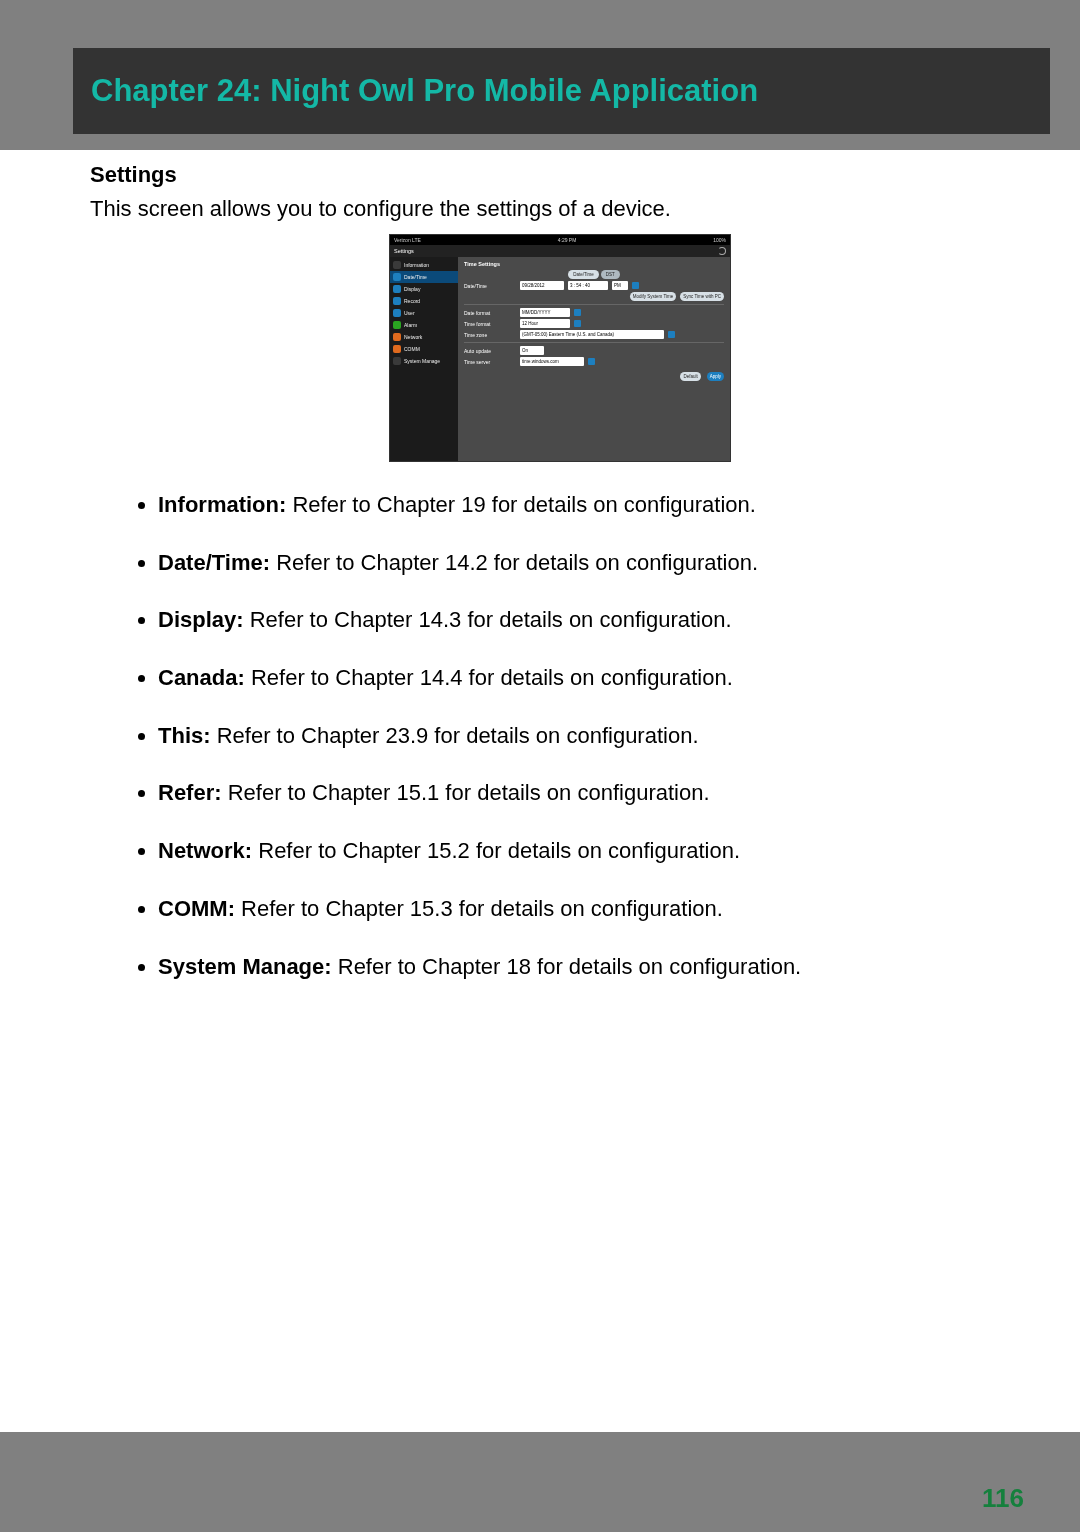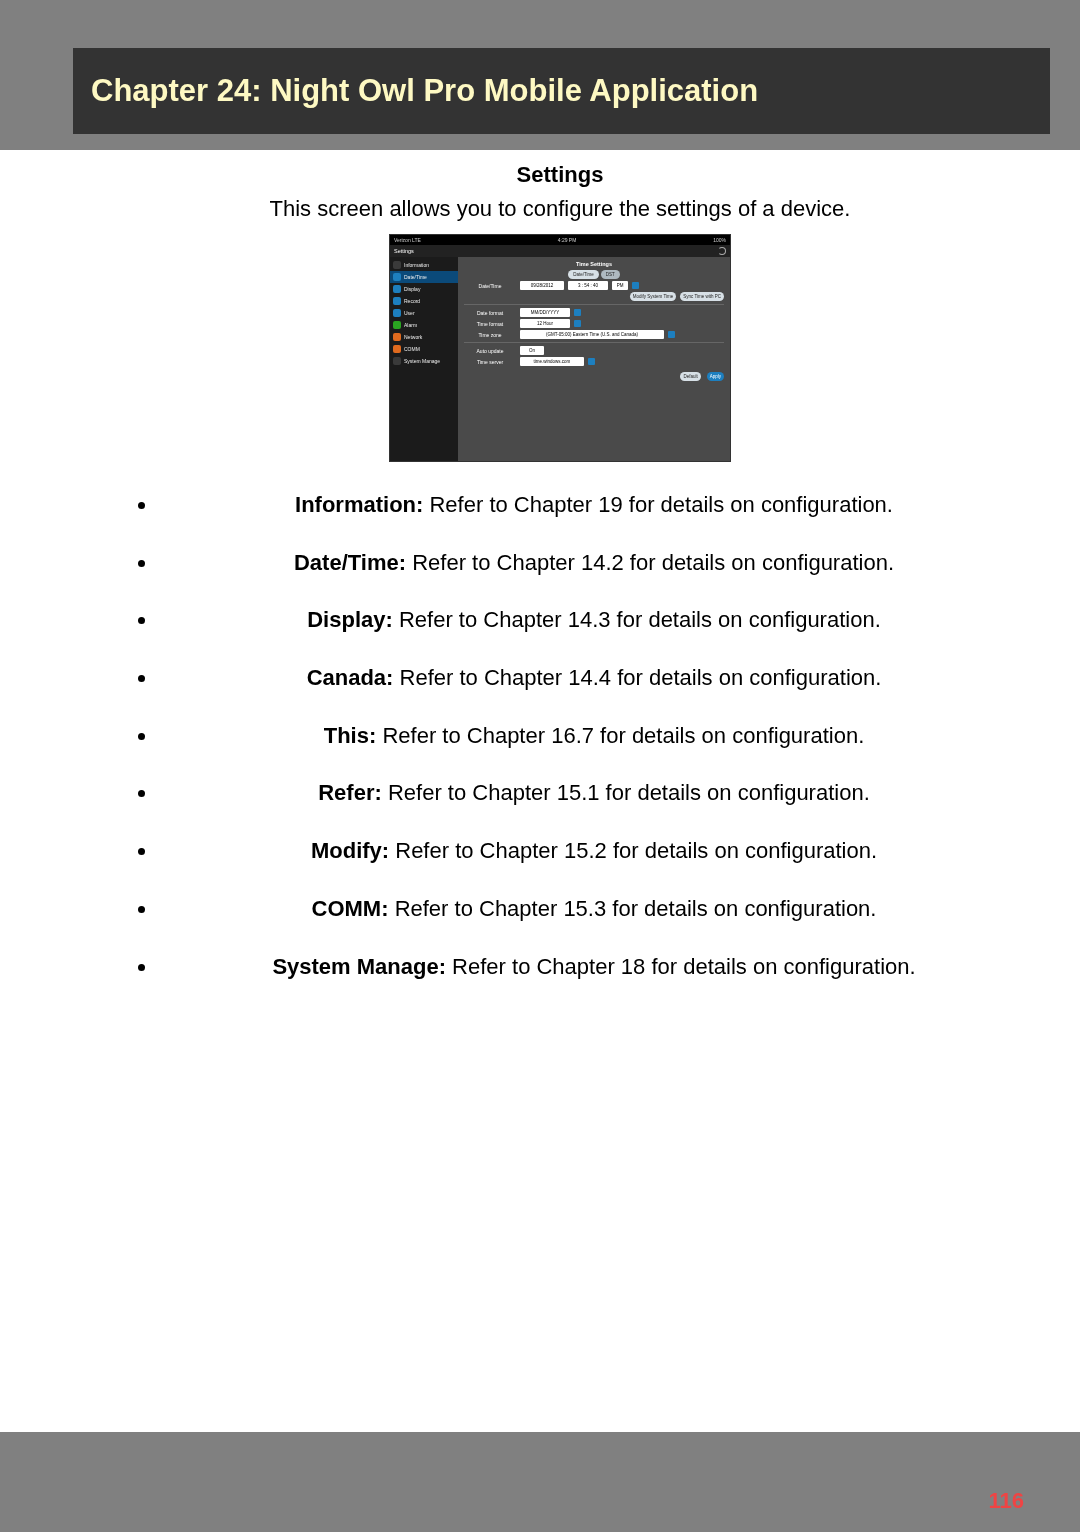--- a/index.html
+++ b/index.html
@@ -31,30 +31,29 @@
     right: 30px;
     height: 86px;
     background: #333333;
     display: flex;
     align-items: center;
     padding-left: 18px;
     box-sizing: border-box;
   }
   .header-inner h1 {
     margin: 0;
-    color: #fef9c3;
+    color: #14b8a6;
     font-size: 31px;
     font-weight: bold;
   }
   .content {
     position: absolute;
     left: 90px;
     right: 50px;
     top: 150px;
-    text-align: center;
   }
   .section-title {
     font-size: 22px;
     font-weight: bold;
     margin-top: 12px;
     margin-bottom: 6px;
   }
   .intro {
     font-size: 22px;
     margin: 8px 0 12px 0;
@@ -197,22 +196,22 @@
     bottom: 0;
     width: 1080px;
     height: 100px;
     background: #808080;
   }
   .page-num {
     position: absolute;
     right: 56px;
     bottom: 18px;
     font-weight: bold;
-    font-size: 22px;
-    color: #ef4444;
+    font-size: 26px;
+    color: #15803d;
   }
 </style>
 </head>
 <body>
 
 <div class="page">
   <div class="header">
     <div class="header-inner">
       <h1>Chapter 24: Night Owl Pro Mobile Application</h1>
     </div>
@@ -322,23 +321,23 @@
           </div>
         </div>
       </div>
     </div>
 
     <ul class="feature-list" id="feature-list">
         <li><span class="bold">Information:</span><span> Refer to Chapter 19 for details on configuration.</span></li>
         <li><span class="bold">Date/Time:</span><span> Refer to Chapter 14.2 for details on configuration.</span></li>
         <li><span class="bold">Display:</span><span> Refer to Chapter 14.3 for details on configuration.</span></li>
         <li><span class="bold">Canada:</span><span> Refer to Chapter 14.4 for details on configuration.</span></li>
-        <li><span class="bold">This:</span><span> Refer to Chapter 16.7 for details on configuration.</span></li>
+        <li><span class="bold">This:</span><span> Refer to Chapter 23.9 for details on configuration.</span></li>
         <li><span class="bold">Refer:</span><span> Refer to Chapter 15.1 for details on configuration.</span></li>
-        <li><span class="bold">Modify:</span><span> Refer to Chapter 15.2 for details on configuration.</span></li>
+        <li><span class="bold">Network:</span><span> Refer to Chapter 15.2 for details on configuration.</span></li>
         <li><span class="bold">COMM:</span><span> Refer to Chapter 15.3 for details on configuration.</span></li>
         <li><span class="bold">System Manage:</span><span> Refer to Chapter 18 for details on configuration.</span></li>
       </ul>
   </div>
 
   <div class="footer"></div>
   <div class="page-num">116</div>
 </div>
 
 </body></html>

